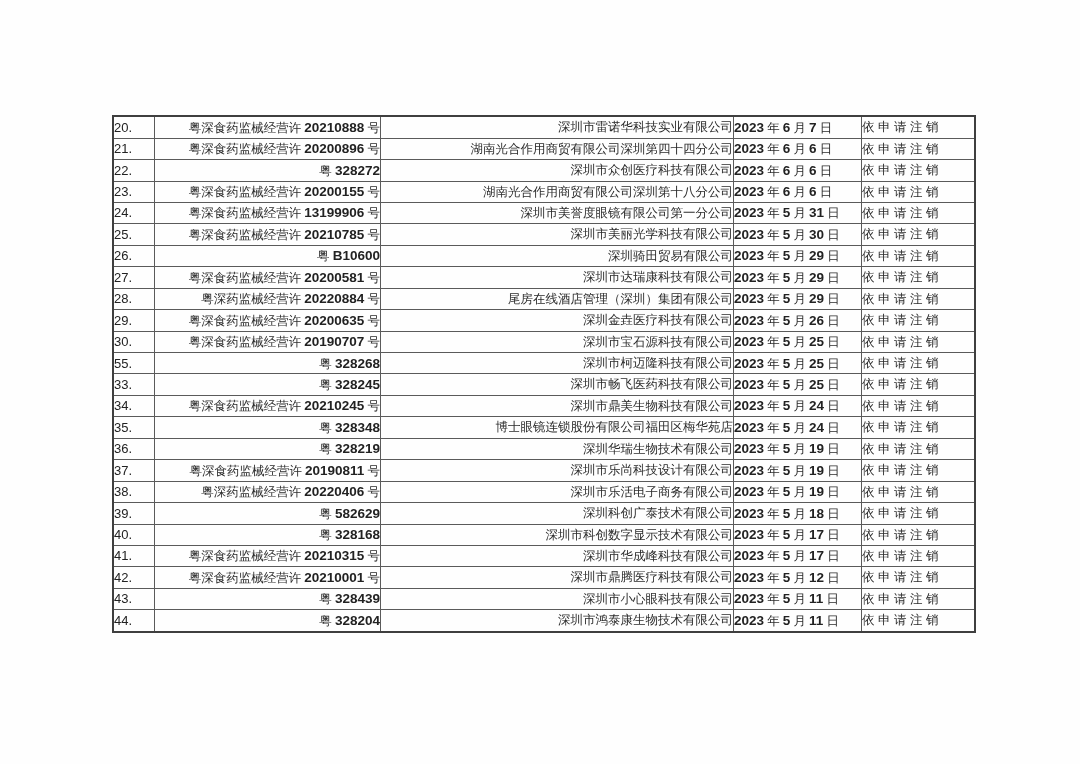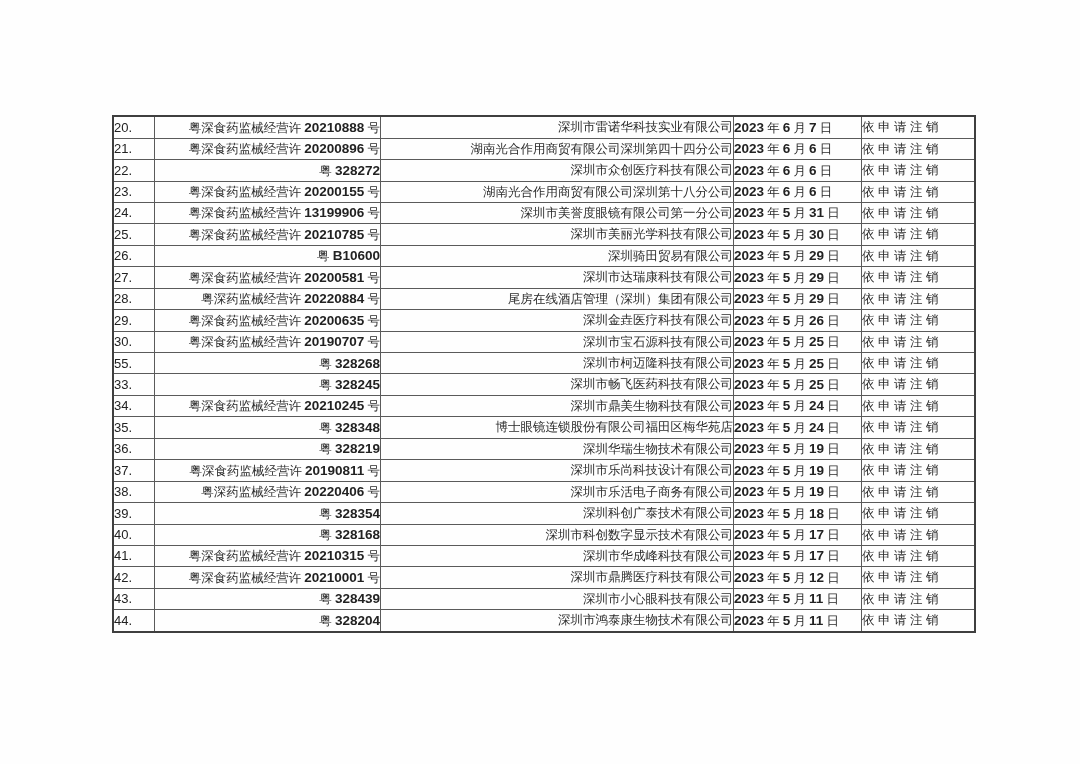--- a/index.html
+++ b/index.html
@@ -179,21 +179,21 @@
   </tr>
         <tr>
     <td class="col-no"><span class="num">38.</span></td>
     <td class="col-license">粤深药监械经营许 <span class="num">20220406</span> 号</td>
     <td class="col-company">深圳市乐活电子商务有限公司</td>
     <td class="col-date"><span class="num">2023</span> 年 <span class="num">5</span> 月 <span class="num">19</span> 日</td>
     <td class="col-status">依申请注销</td>
   </tr>
         <tr>
     <td class="col-no"><span class="num">39.</span></td>
-    <td class="col-license">粤 <span class="num">328354</span></td>
+    <td class="col-license">粤 <span class="num">582629</span></td>
     <td class="col-company">深圳科创广泰技术有限公司</td>
     <td class="col-date"><span class="num">2023</span> 年 <span class="num">5</span> 月 <span class="num">18</span> 日</td>
     <td class="col-status">依申请注销</td>
   </tr>
         <tr>
     <td class="col-no"><span class="num">40.</span></td>
     <td class="col-license">粤 <span class="num">328168</span></td>
     <td class="col-company">深圳市科创数字显示技术有限公司</td>
     <td class="col-date"><span class="num">2023</span> 年 <span class="num">5</span> 月 <span class="num">17</span> 日</td>
     <td class="col-status">依申请注销</td>

